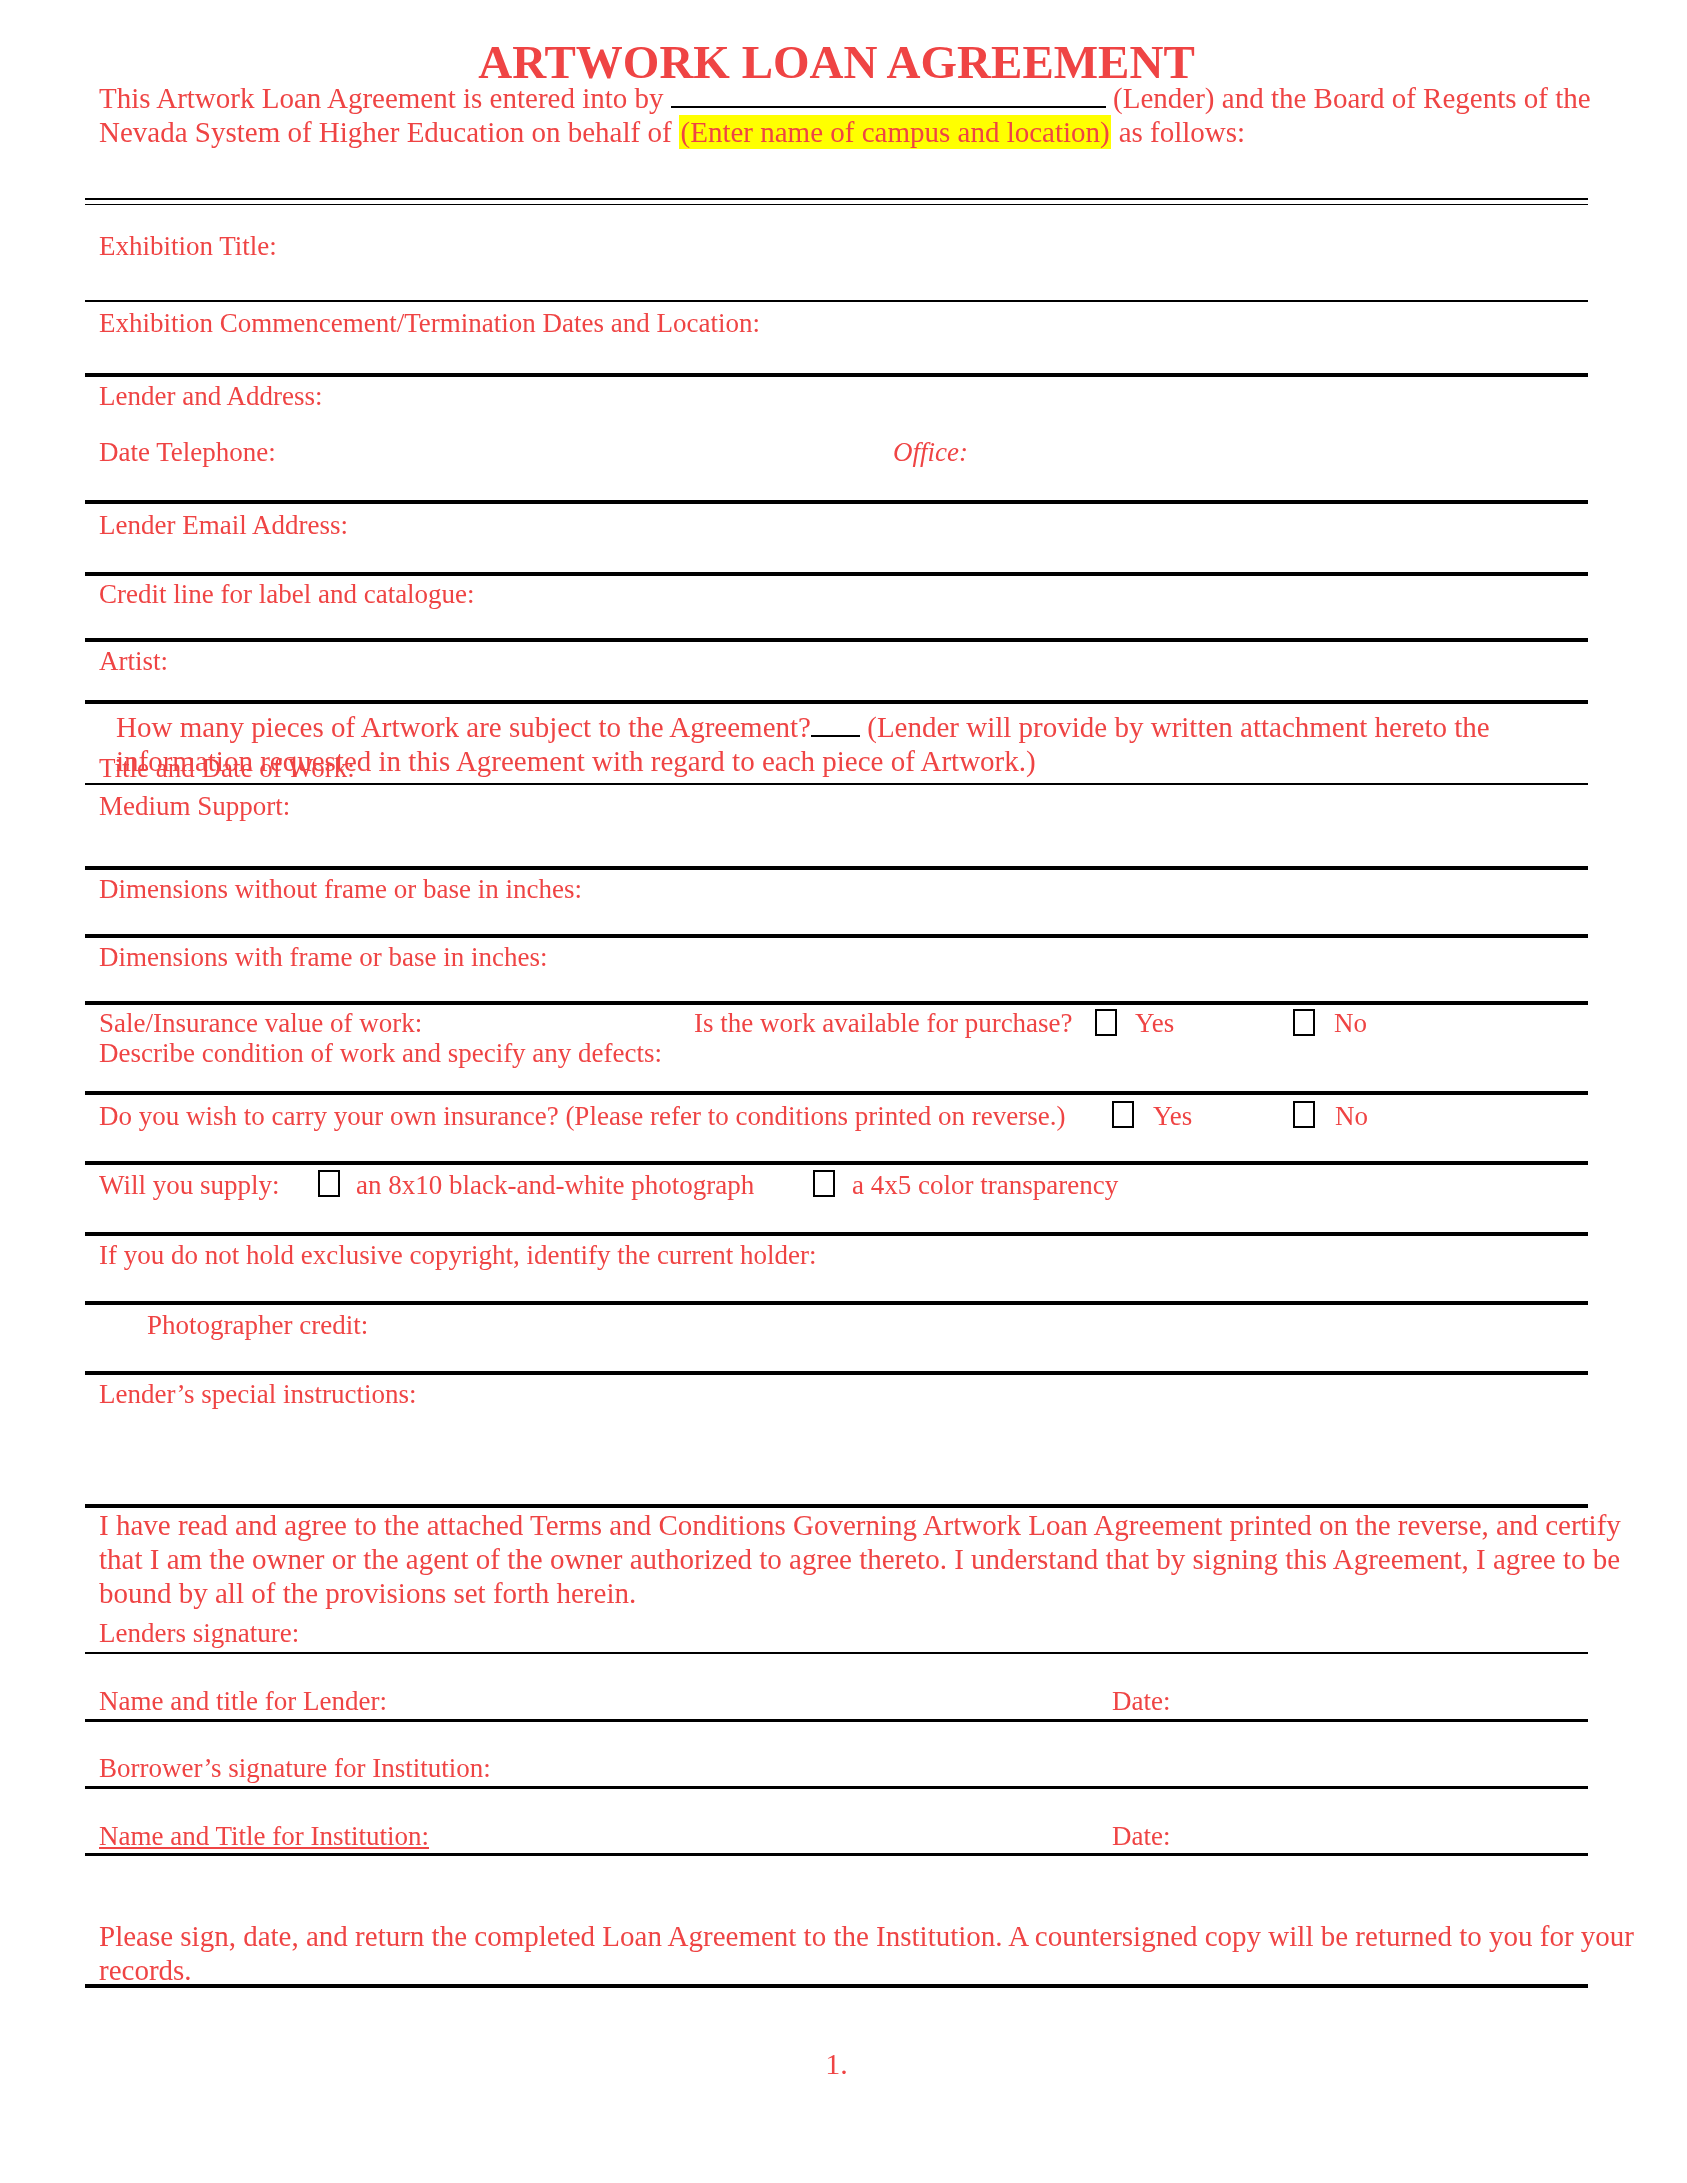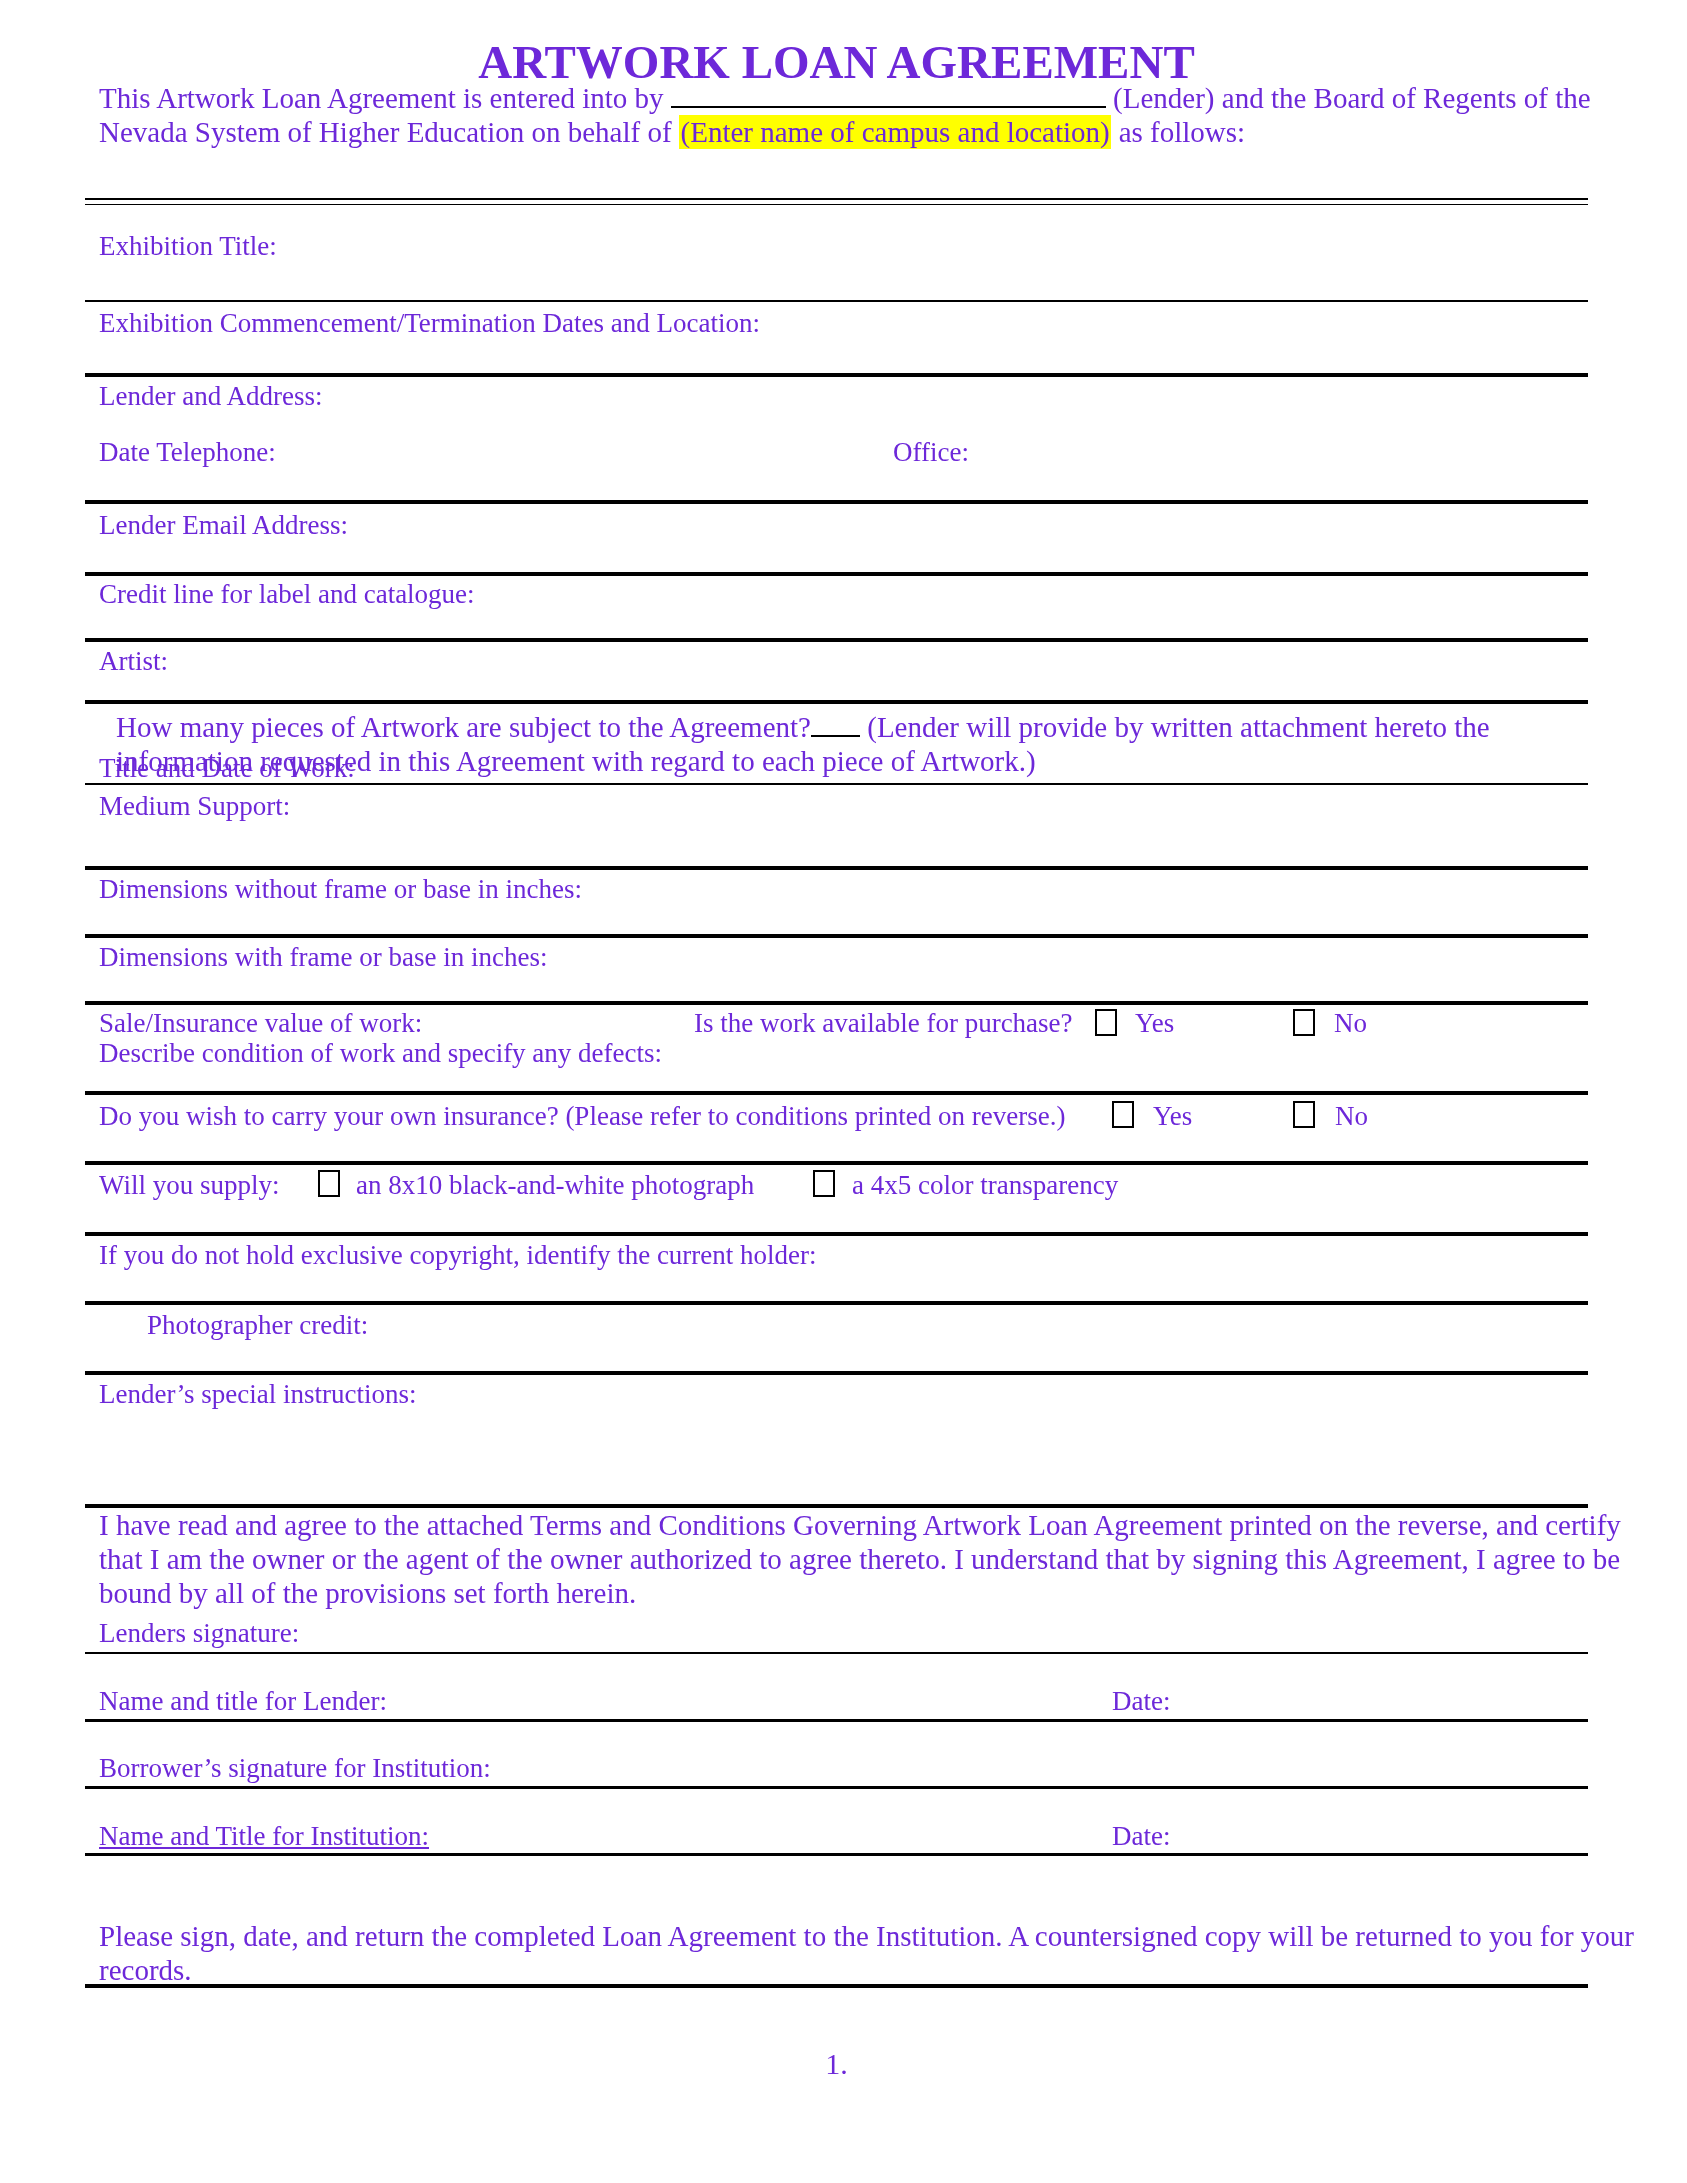--- a/index.html
+++ b/index.html
@@ -2,21 +2,21 @@
 <html style="font-size:14px"><head>
 <meta charset="utf-8">
 <style>
   html,body{margin:0;padding:0;background:#888;}
   .page{
     position:relative;
     width:1687px;
     height:2184px;
     background:#ffffff;
     font-family:"Liberation Serif", serif;
-    color:#6d28d9;
+    color:#ef4444;
     overflow:hidden;
     margin:0 auto;
   }
   .title{
     position:absolute;
     left:85px; top:35px;
     width:1503px;
     text-align:center;
     font-size:47px;
     font-weight:bold;
@@ -93,21 +93,21 @@
   <div class="dbl" style="top:198px;"></div>
 
   <div class="t" style="left:99px; top:229px;">Exhibition Title:</div>
   <div class="hline h2" style="top:300px;"></div>
 
   <div class="t" style="left:99px; top:306px;">Exhibition Commencement/Termination Dates and Location:</div>
   <div class="hline h4" style="top:373px;"></div>
 
   <div class="t" style="left:99px; top:379px;">Lender and Address:</div>
   <div class="t" style="left:99px; top:435px;">Date Telephone:</div>
-  <div class="t" style="left:893px; top:435px;">Office:</div>
+  <div class="t" style="left:893px; top:435px;font-style:italic;">Office:</div>
   <div class="hline h4" style="top:500px;"></div>
 
   <div class="t" style="left:99px; top:508px;">Lender Email Address:</div>
   <div class="hline h4" style="top:572px;"></div>
 
   <div class="t" style="left:99px; top:577px;">Credit line for label and catalogue:</div>
   <div class="hline h4" style="top:638px;"></div>
 
   <div class="t" style="left:99px; top:644px;">Artist:</div>
   <div class="hline h4" style="top:700px;"></div>

